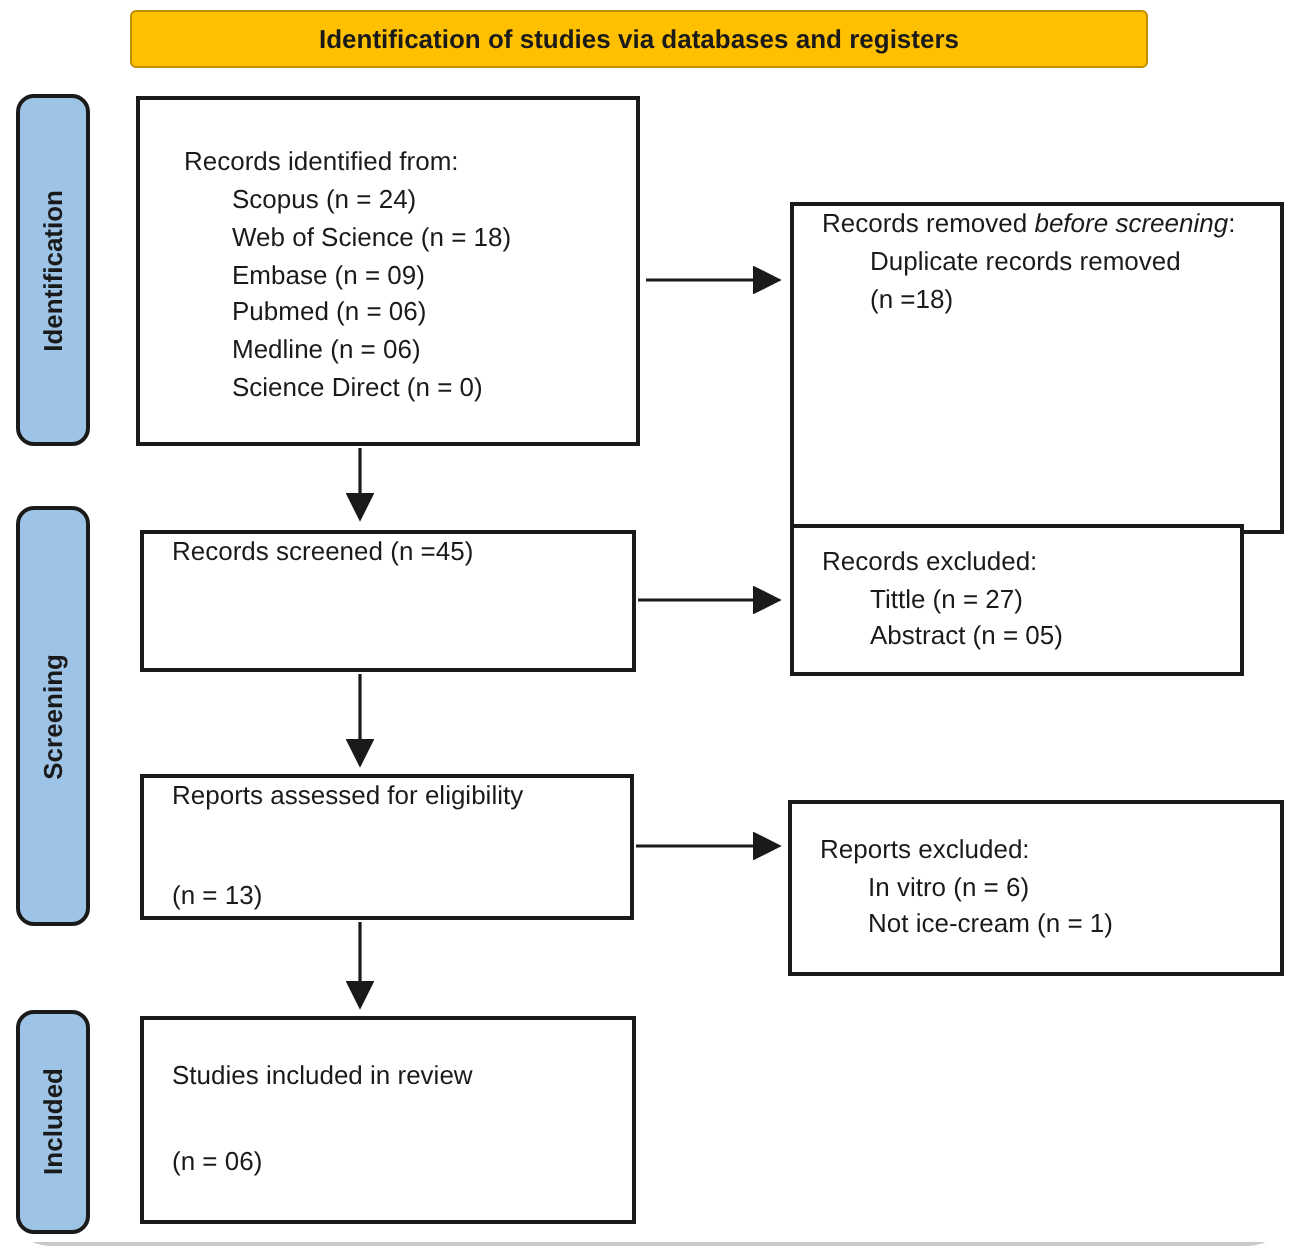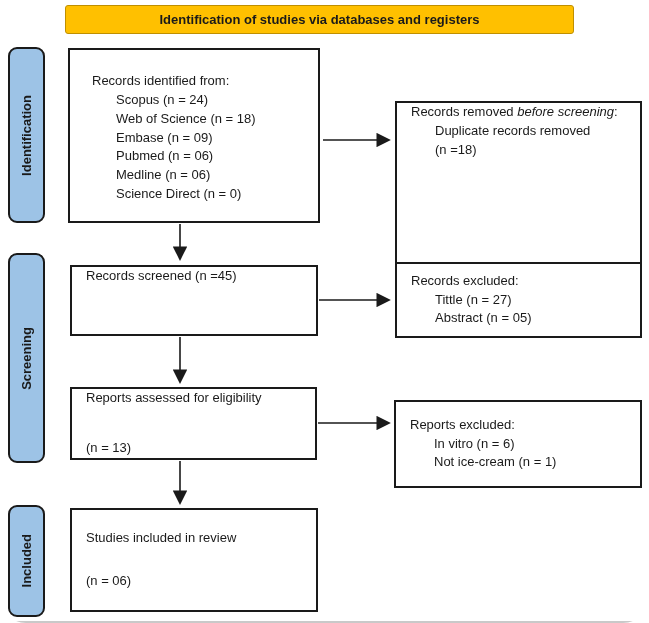--- a/index.html
+++ b/index.html
@@ -49,21 +49,21 @@
     position: absolute;
     background: #ffffff;
     border: 2px solid #1a1a1a;
     box-sizing: border-box;
     font-size: 13px;
     line-height: 1.45;
   }
   .box-identified { left: 68px;  top: 48px;  width: 252px; height: 175px; padding: 22px 8px 0 22px; }
   .box-removed    { left: 395px; top: 57px;  width: 247px; height: 166px; display: flex; flex-direction: column; justify-content: flex-start; padding: 0 12px 0 14px; margin-top: 44px; }
   .box-screened   { left: 70px;  top: 265px; width: 248px; height: 71px;  display: flex; align-items: flex-start; padding-left: 14px; }
-  .box-rexcluded  { left: 395px; top: 262px; width: 247px; height: 76px;  display: flex; flex-direction: column; justify-content: center; padding-left: 14px; }
+  .box-rexcluded  { left: 395px; top: 262px; width: 227px; height: 76px;  display: flex; flex-direction: column; justify-content: center; padding-left: 14px; }
   .box-assessed   { left: 70px;  top: 387px; width: 247px; height: 73px;  display: flex; flex-direction: column; justify-content: space-between; padding-left: 14px; }
   .box-pexcluded  { left: 394px; top: 380px; width: 248px; height: 88px;  display: flex; flex-direction: column; justify-content: center; padding-left: 14px; margin-top: 20px; }
   .box-included   { left: 70px;  top: 508px; width: 248px; height: 104px; display: flex; flex-direction: column; justify-content: center; padding-left: 14px; gap: 24px; }
   .indent { padding-left: 24px; }
   .italic { font-style: italic; }
   .arrows {
     position: absolute;
     left: 0; top: 0;
     width: 649px; height: 623px;
     pointer-events: none;

